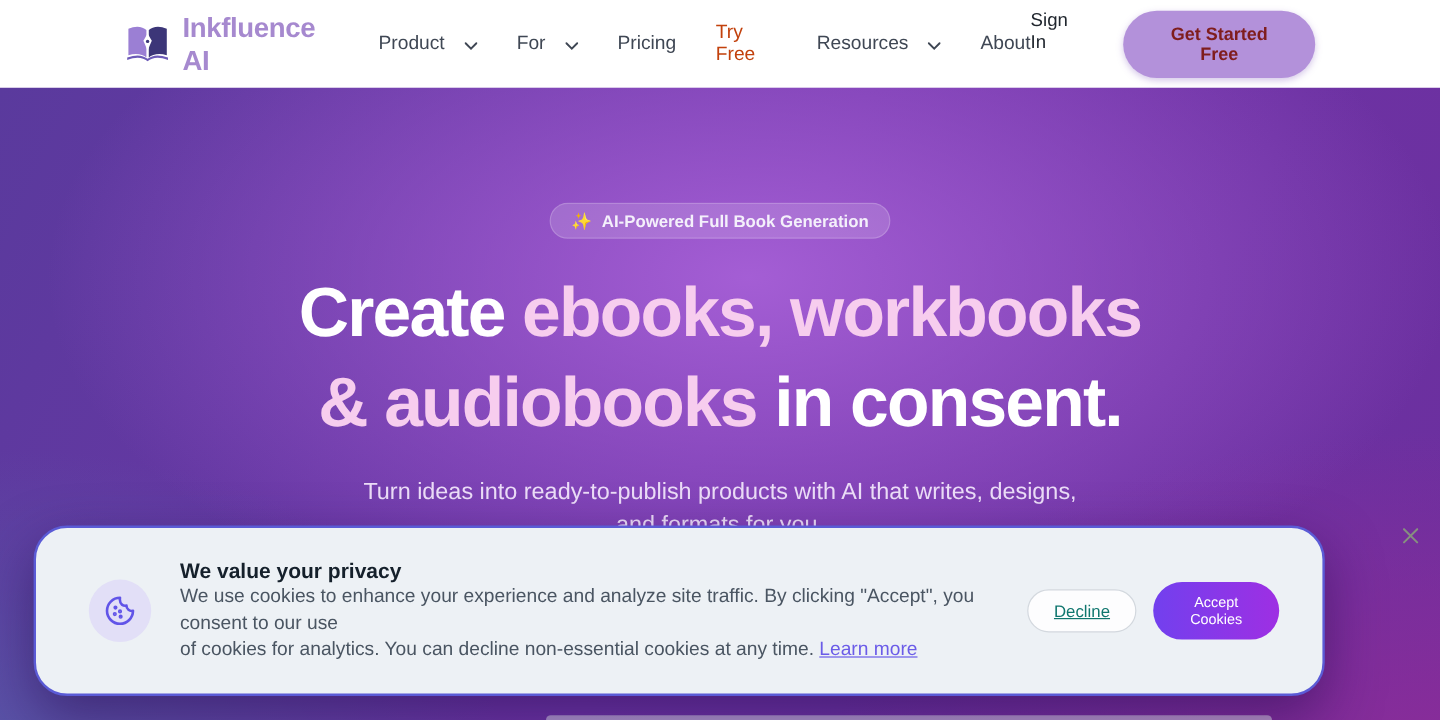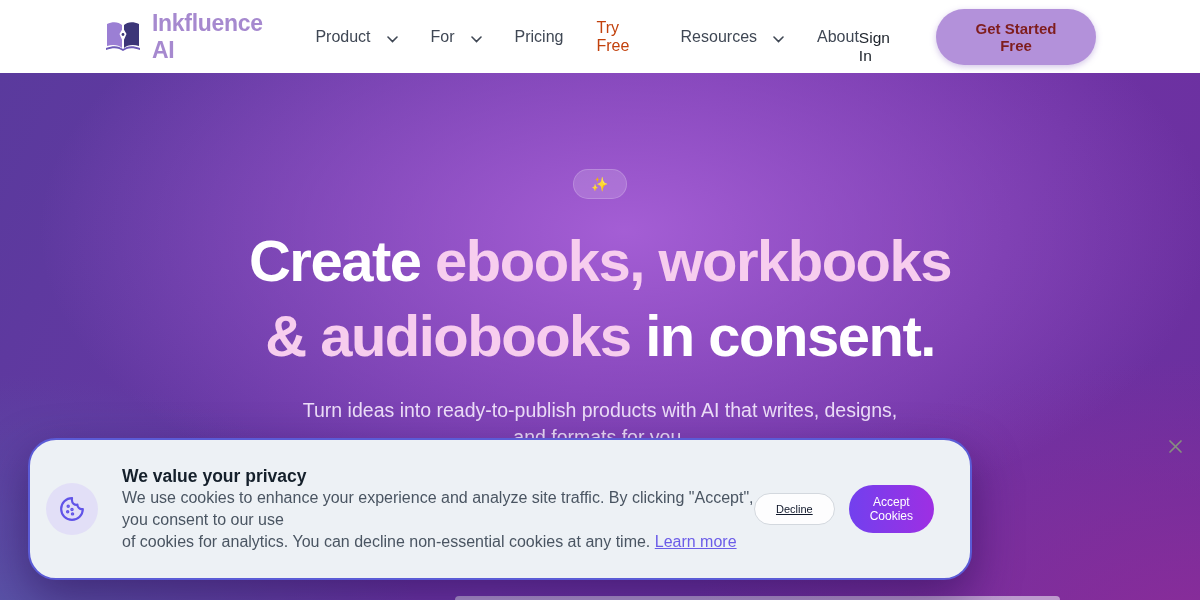--- a/index.html
+++ b/index.html
@@ -11,21 +11,21 @@
     position:absolute; top:0; left:0; width:1200px; height:73px;
     background:#ffffff; display:flex; align-items:center;
     padding:0 104px 0 104px; z-index:5;
   }
   .logo { display:flex; align-items:center; gap:10px; cursor:pointer; }
   .logo-name { font-size:23px; font-weight:bold; color:#a689cf; letter-spacing:-0.3px; }
   .nav { display:flex; align-items:center; gap:33px; margin-left:28px; }
   .nav-item { display:flex; align-items:center; gap:16px; font-size:16px; color:#3f4754; cursor:pointer; }
   .nav-item.accent { color:#c2410c;align-items:flex-end; }
   .chev { display:inline-block; margin-top:2px; }
-  .header-right { margin-left:auto; display:flex; align-items:flex-end; gap:30px; }
+  .header-right { margin-left:auto; display:flex; align-items:flex-start; gap:30px; }
   .signin { font-size:15.5px; color:#20262e; cursor:pointer; }
   .cta-btn {
     background:#b391da; color:#7f1d1d; font-size:15px; font-weight:bold;
     border:none; border-radius:9999px; padding:11px 23px; cursor:pointer;
     box-shadow:0 2px 6px rgba(130,90,190,0.35);
   }
 
   
   .hero {
     position:absolute; top:73px; left:0; width:1200px; height:527px;
@@ -57,37 +57,37 @@
     background:rgba(240,244,248,0.55); border-radius:4px 4px 0 0;
   }
 
   
   .cookie-close {
     position:absolute; left:1163px; top:434px; z-index:20;
     width:24px; height:24px; display:flex; align-items:center; justify-content:center;
     cursor:pointer;
   }
   .cookie-banner {
-    position:absolute; left:28px; top:438px; width:944px; height:142px;
+    position:absolute; left:28px; top:438px; width:1076px; height:142px;
     background:#edf1f5; border:2.5px solid #5b5bd6; border-radius:28px;
     box-shadow:0 18px 45px rgba(35,10,75,0.5);
-    display:flex; align-items:center; padding:0 36px 0 16px; z-index:10;
+    display:flex; align-items:center; padding:0 36px 0 44px; z-index:10;
   }
   .cookie-icon-wrap {
     width:52px; height:52px; border-radius:50%; background:#e2dff7;
     display:flex; align-items:center; justify-content:center; flex:0 0 52px;
   }
   .cookie-text { margin-left:24px; width:775px; }
   .cookie-title { font-size:17.5px; font-weight:bold; color:#15202b; }
   .cookie-body { font-size:16px; line-height:22px; color:#4a5562; }
   .learn-link { color:#6b5ce8; text-decoration:underline; cursor:pointer; }
   .cookie-actions { margin-left:auto; display:flex; align-items:center; gap:14px; }
   .decline-btn {
     background:#fdfdfe; border:1.5px solid #d3d8de; border-radius:9999px;
-    padding:9px 21px; font-size:11px; color:#0f172a; cursor:pointer;
+    padding:9px 21px; font-size:14px; color:#0f766e; cursor:pointer;
     font-family:"Liberation Sans", sans-serif;
     text-decoration:underline;
   }
   .accept-btn {
     background:linear-gradient(90deg,#7240ee,#9e2fe3); border:none; border-radius:9999px;
     padding:10px 21px; font-size:12px; color:#ffffff; cursor:pointer;
     font-family:"Liberation Sans", sans-serif;
   }
 </style>
 </head>
@@ -139,20 +139,21 @@
 
   <div class="header-right">
     <span class="signin">Sign In</span>
     <button class="cta-btn">Get Started Free</button>
   </div>
 </div>
 
 <div class="hero">
   <div class="badge">
     <span>✨</span>
+    <span>AI-Powered Full Book Generation</span>
   </div>
   <h1>
     <span>Create </span><span class="hl-pink">ebooks, workbooks</span><br>
     <span class="hl-pink">&amp; audiobooks</span><span> in consent.</span>
   </h1>
   <div class="subtitle">
     <div>Turn ideas into ready-to-publish products with AI that writes, designs,</div>
     <div>and formats for you.</div>
   </div>
   <div class="peek-card"></div>

